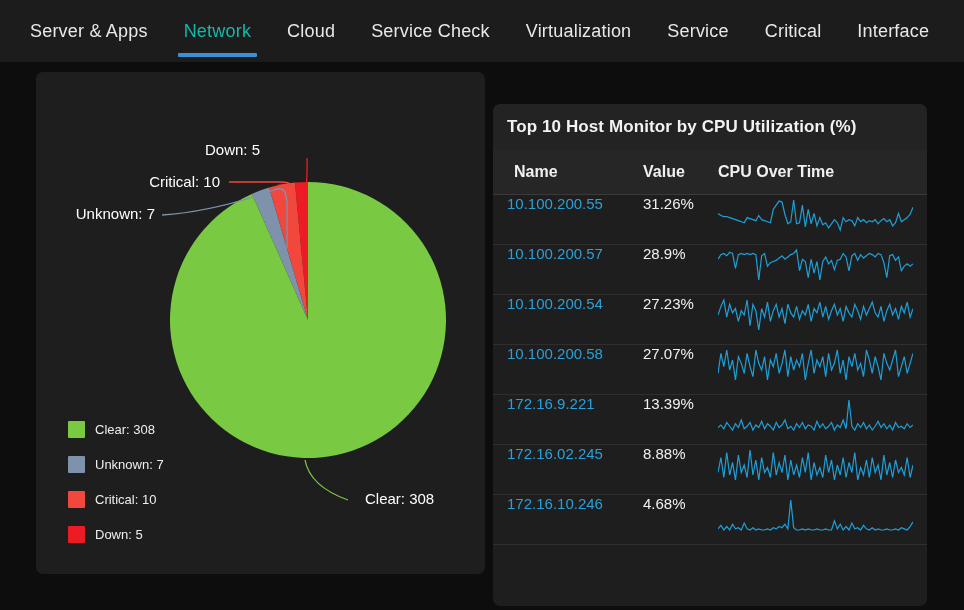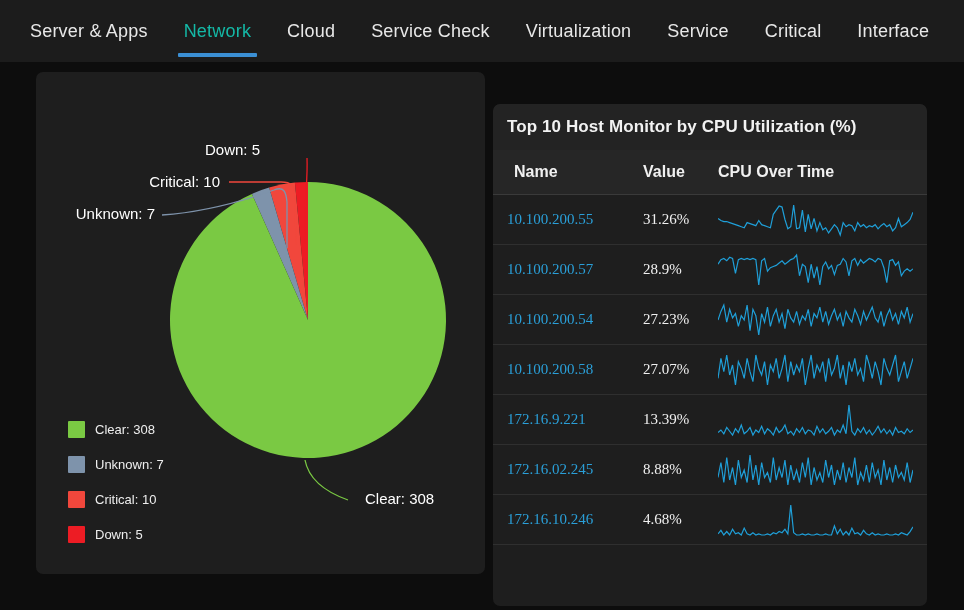--- a/index.html
+++ b/index.html
@@ -108,25 +108,24 @@
     font-weight: bold;
     color: #f0f0f0;
   }
   .c-name  { width: 150px; padding-left: 21px; box-sizing: border-box; }
   .c-value { width: 75px; }
   .c-spark { flex: 1; }
 
   .rp-row {
     height: 50px;
     display: flex;
-    align-items: center;
+    align-items: flex-start;
     box-sizing: border-box;
     border-bottom: 1px solid #2f2f2f;
     background: #1e1e1e;
-    font-family: Liberation Serif, serif;
   }
   .rp-row:last-child { border-bottom: 1px solid #2f2f2f; }
   .row-name {
     width: 150px;
     padding-left: 14px;
     box-sizing: border-box;
     font-size: 15px;
     color: #2a9fd8;
     cursor: pointer;
   }

